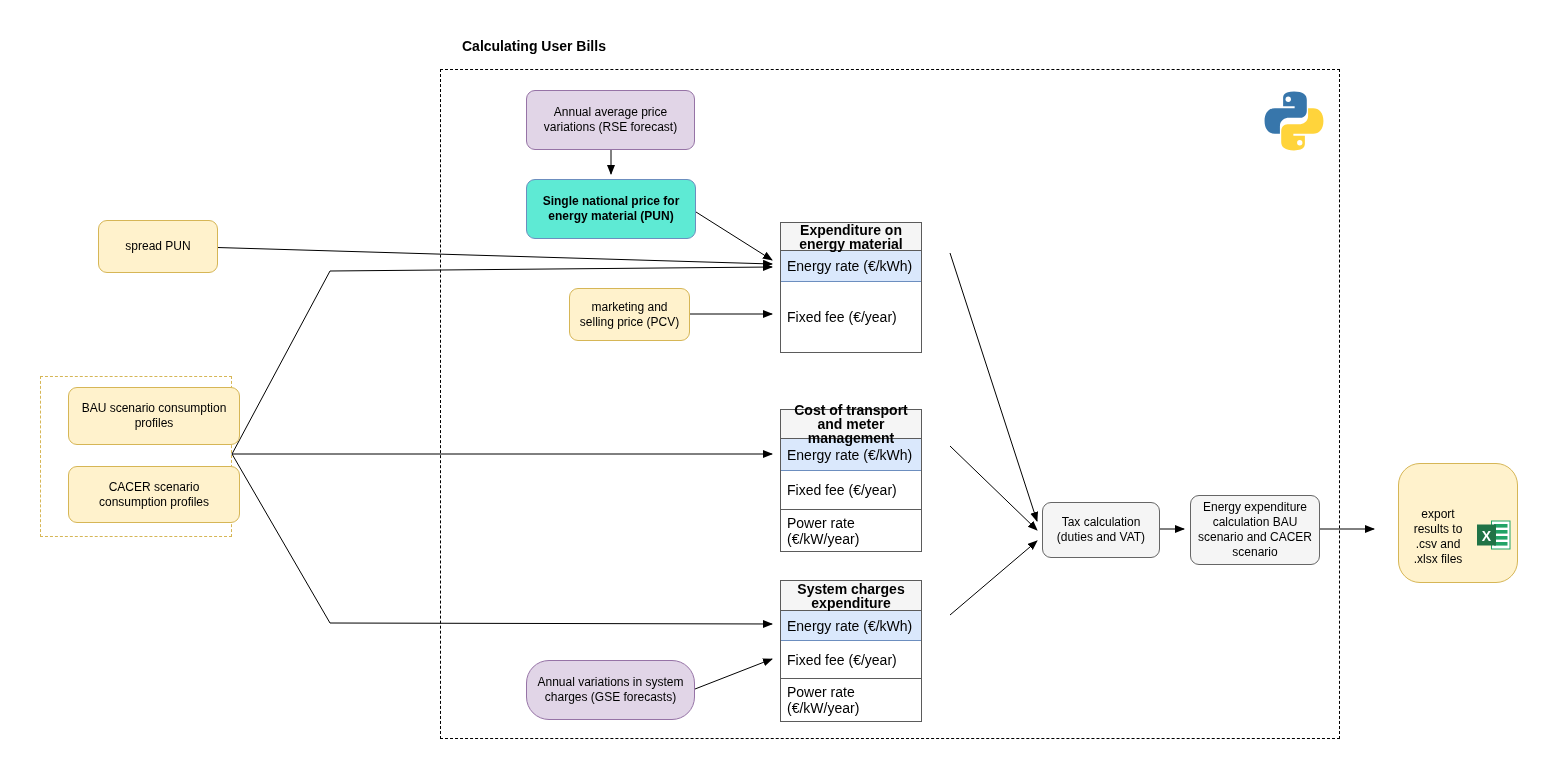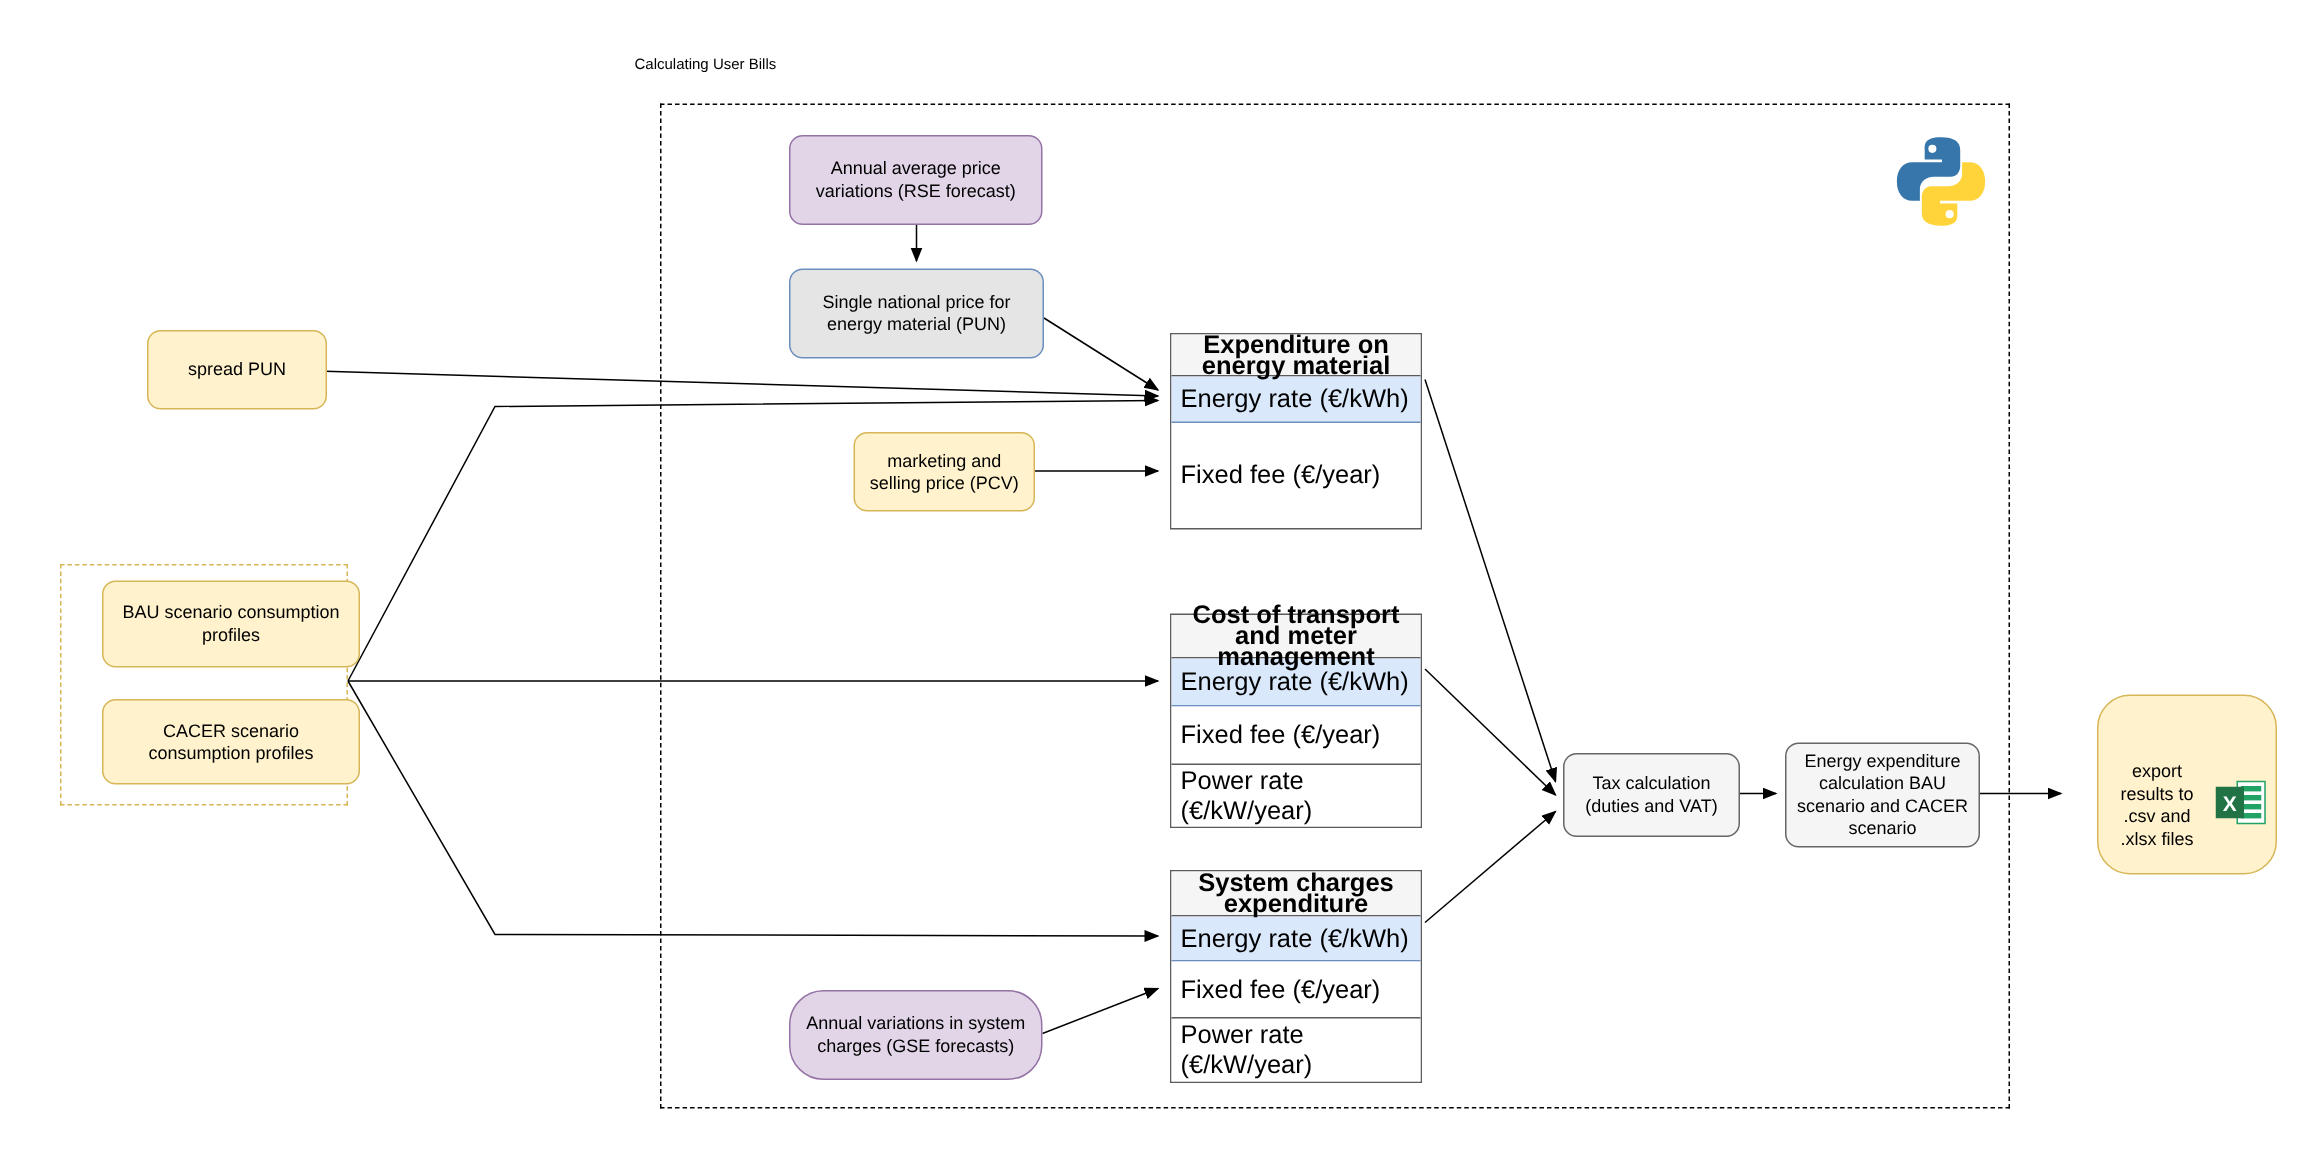--- a/index.html
+++ b/index.html
@@ -14,38 +14,38 @@
   #connectors{position:absolute;left:0;top:0;z-index:1;pointer-events:none;}
   .frame{
     position:absolute;box-sizing:border-box;
     border:1px dashed #000;background:transparent;z-index:0;
   }
   .group-frame{
     position:absolute;box-sizing:border-box;
     border:1px dashed #D6B656;background:transparent;z-index:0;
   }
   .diagram-title{
-    position:absolute;left:423px;top:38px;
-    font-size:10px;font-weight:normal;z-index:2;white-space:nowrap;
+    position:absolute;left:462px;top:38px;
+    font-size:14px;font-weight:bold;z-index:2;white-space:nowrap;
   }
   .node{
     position:absolute;box-sizing:border-box;z-index:2;
     display:flex;align-items:center;justify-content:center;
     text-align:center;font-size:12px;line-height:15px;padding:4px 6px;
   }
   .rounded{border-radius:9px;}
   .big-round{border-radius:22px;}
   .yellow{background:#FFF2CC;border:1px solid #D6B656;margin-left:18px;}
   .purple{background:#E1D5E7;border:1px solid #9673A6;}
-  .blue{background:#e5e5e5;border:1px solid #6C8EBF;}
+  .blue{background:#5eead4;border:1px solid #6C8EBF;font-weight:bold;}
   .gray{background:#F5F5F5;border:1px solid #666666;}
   .tbl{
     position:absolute;box-sizing:border-box;z-index:2;
     border:1px solid #5b5b5b;background:#fff;
-    font-size:17px;width:168px;
+    font-size:14px;width:142px;
   }
   .tbl .thead{
     box-sizing:border-box;background:#F5F5F5;font-weight:bold;
     display:flex;align-items:center;justify-content:center;text-align:center;
     line-height:14px;padding:1px 2px;border-bottom:1px solid #5b5b5b;
   }
   .tbl .row{
     box-sizing:border-box;display:flex;align-items:center;
     padding-left:6px;background:#fff;
   }

